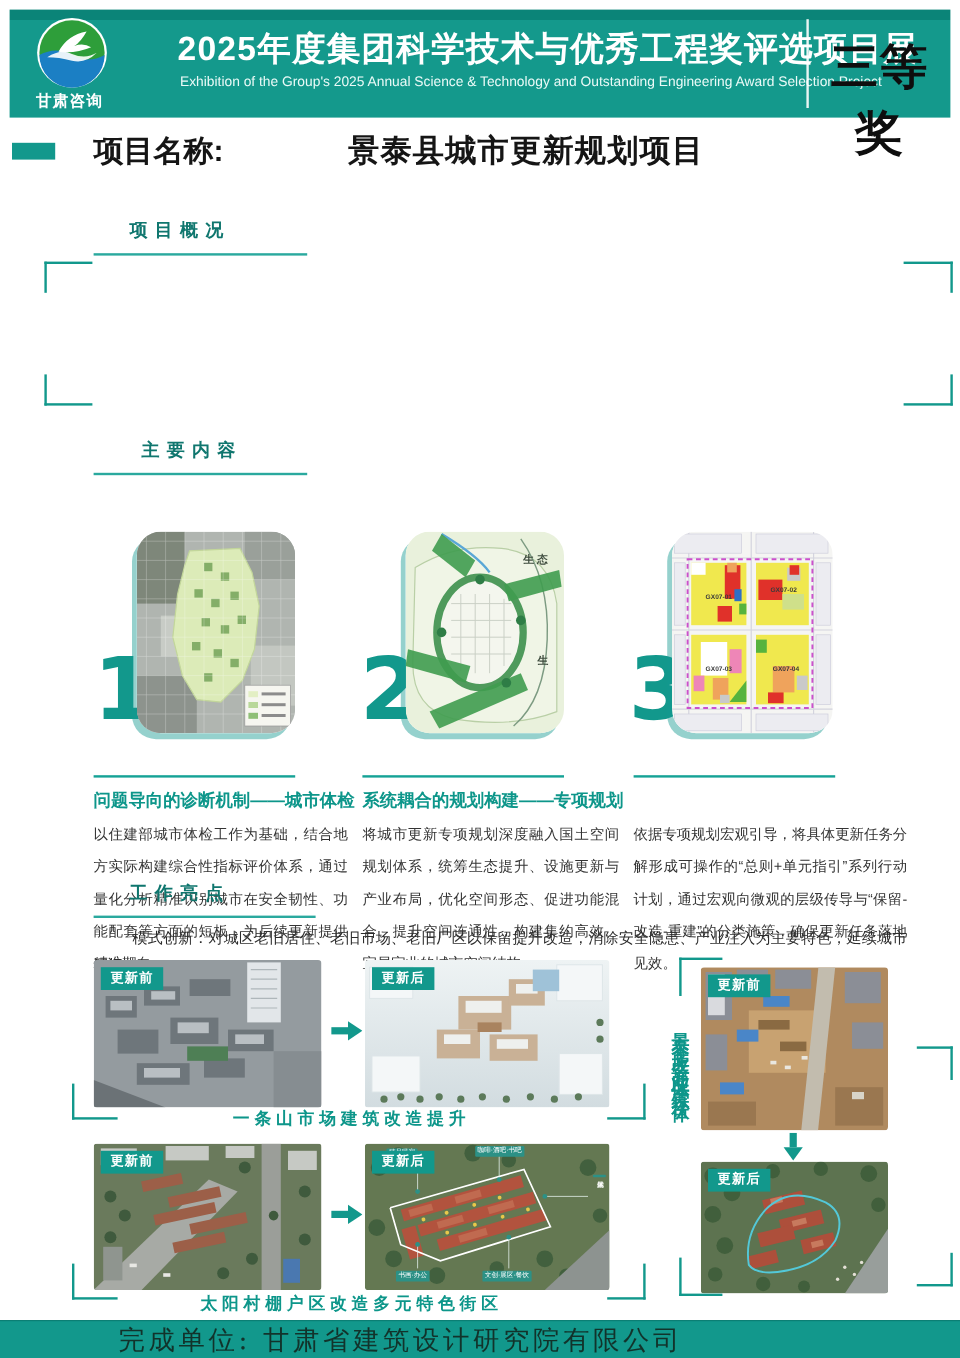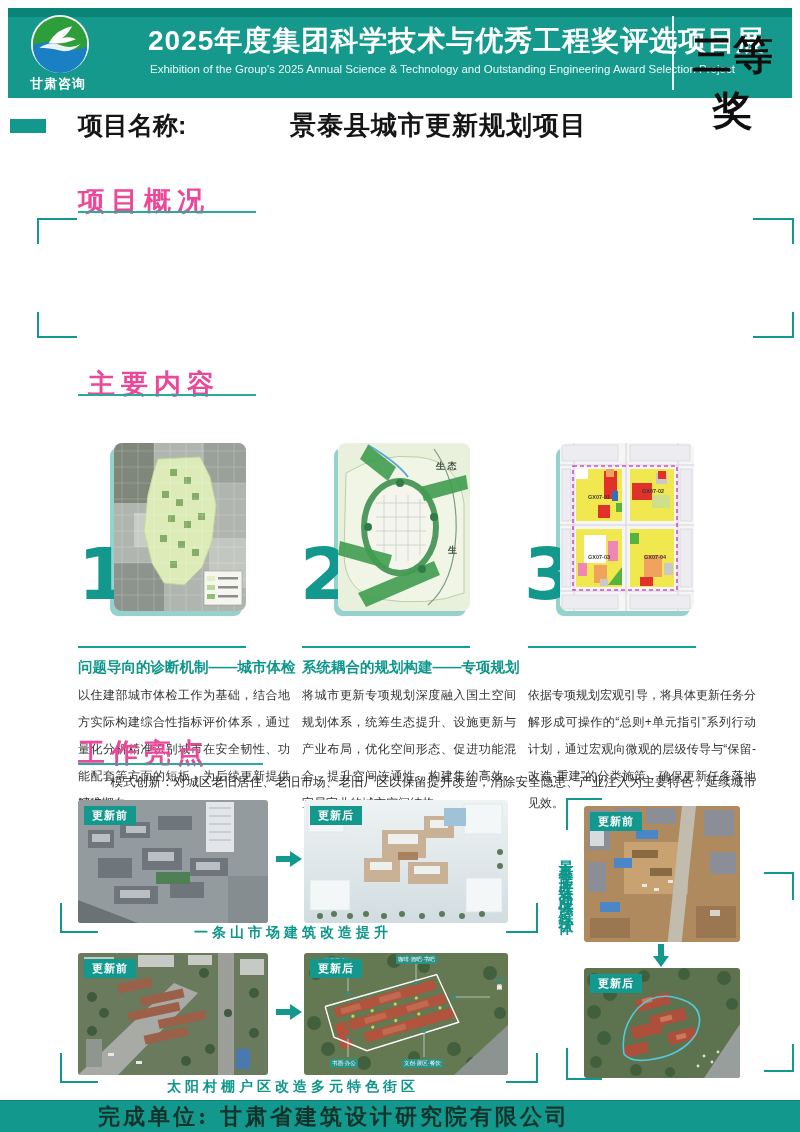--- a/index.html
+++ b/index.html
@@ -17,55 +17,55 @@
          font-size:40px;font-weight:800;color:#0e0e0e;letter-spacing:1px;}
   .logo-caption{position:absolute;left:6px;top:67px;width:88px;text-align:center;
                 font-size:13px;font-weight:700;color:#ffffff;letter-spacing:1px;}
 
   
   .proj-block{position:absolute;left:10px;top:119px;width:36px;height:14px;background:#12988c;}
   .proj-label{position:absolute;left:78px;top:109px;font-size:25px;font-weight:800;color:#151515;}
   .proj-name{position:absolute;left:290px;top:108px;font-size:26px;font-weight:800;color:#151515;letter-spacing:1px;}
 
   
-  .sec-h{position:absolute;font-size:27px;font-weight:800;color:#ec4899;letter-spacing:6px;}
+  .sec-h{position:absolute;font-size:15px;font-weight:800;color:#0f766e;letter-spacing:6px;margin-left:30px;}
   .sec-u{position:absolute;height:2px;background:#2aa99e;}
 
   .para{position:absolute;font-size:13.5px;line-height:22.4px;color:#2c2c2c;text-align:justify;}
   .indent{text-indent:2.6em;}
 
   
   .br{position:absolute;border:0 solid #12988c;}
   .br-tl{border-top-width:2px;border-left-width:2px;}
   .br-tr{border-top-width:2px;border-right-width:2px;}
   .br-bl{border-bottom-width:2px;border-left-width:2px;}
   .br-br{border-bottom-width:2px;border-right-width:2px;}
 
   
   .bignum{position:absolute;font-size:72px;font-weight:800;color:#12988c;line-height:1;font-family:"DejaVu Sans",sans-serif;}
-  .map-card{position:absolute;border-radius:8px;overflow:hidden;box-shadow:-4px 5px 0 rgba(20,154,144,.45);}
+  .map-card{position:absolute;border-radius:20px;overflow:hidden;box-shadow:-4px 5px 0 rgba(20,154,144,.45);}
   .col-line{position:absolute;height:2px;background:#15a296;}
   .col-title{position:absolute;font-size:14.5px;font-weight:800;color:#0d968a;}
   .col-body{position:absolute;font-size:12px;line-height:27px;color:#333;text-align:justify;}
 
   
   .photo{position:absolute;border-radius:3px;overflow:hidden;}
   .tag{position:absolute;background:#12988c;color:#ffffff;font-size:11px;font-weight:700;
        padding:2px 8px;line-height:15px;letter-spacing:1px;}
   .cap{position:absolute;text-align:center;font-size:14px;font-weight:800;color:#0d968a;letter-spacing:4px;}
   .side-cap{position:absolute;writing-mode:vertical-rl;font-size:15px;font-weight:800;color:#0d968a;letter-spacing:5px;}
   .mini-tag{position:absolute;background:#2c9186;color:#fff;font-size:5.5px;line-height:7px;
             padding:1px 2px;white-space:nowrap;border-radius:1px;}
 
   
   .footer-bar{position:absolute;left:0;top:1100px;width:800px;height:32px;background:#12988c;
               border-top:1px solid #0b7f74;}
   .footer-text{position:absolute;left:0;top:1102px;width:668px;text-align:center;
                font-family:"DejaVu Serif","Liberation Serif",serif;
-               font-size:22px;font-weight:700;color:#12332b;letter-spacing:3px;}
+               font-size:22px;font-weight:400;color:#12332b;letter-spacing:3px;}
 </style>
 </head>
 <body>
 
 <div class="poster">
 
   <div class="band">
     <svg class="abs" style="left:22px;top:6px" width="60" height="60" viewBox="0 0 64 64">
       <circle cx="32" cy="32" r="31" fill="#ffffff"></circle>
       <circle cx="32" cy="32" r="29" fill="#2e9e3a"></circle>

